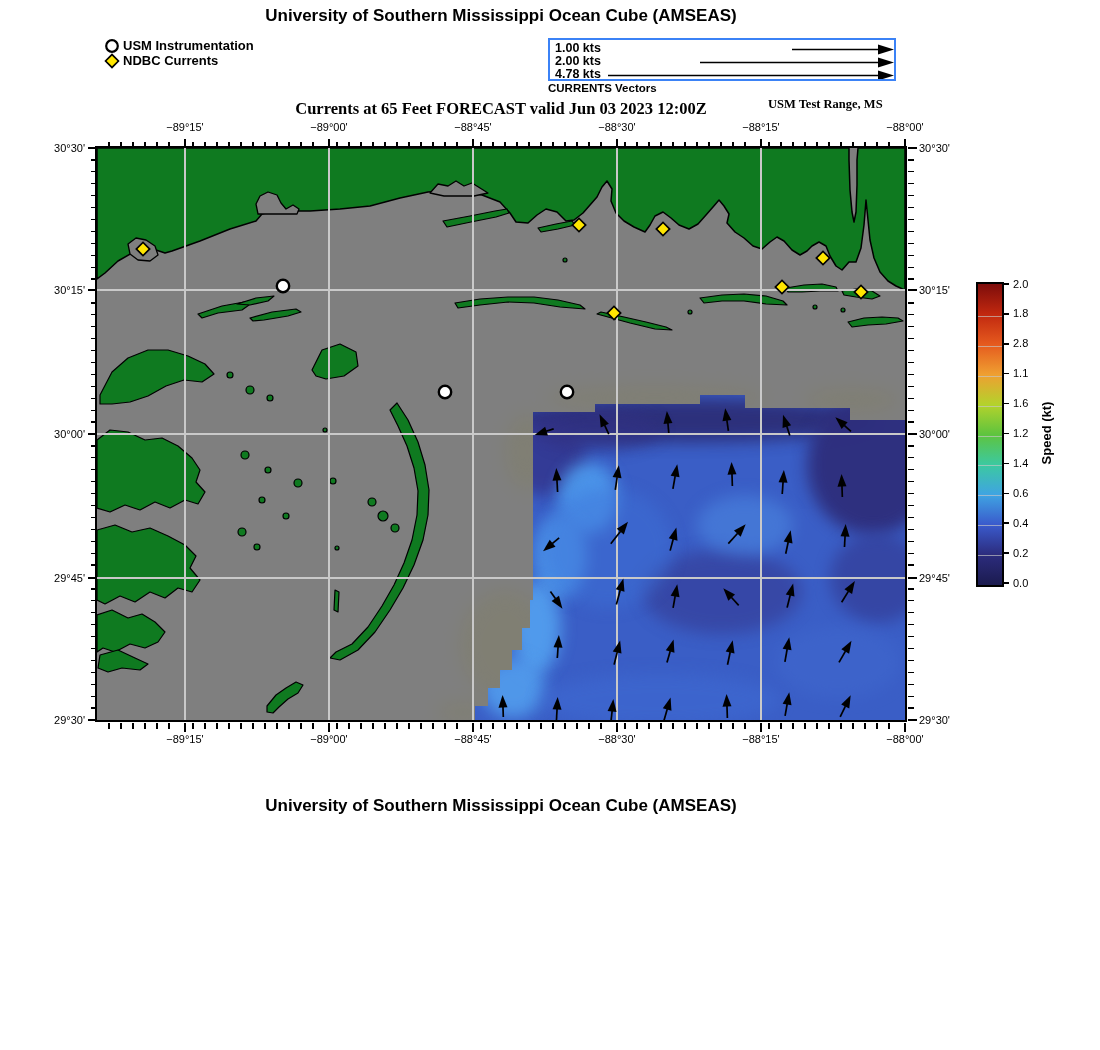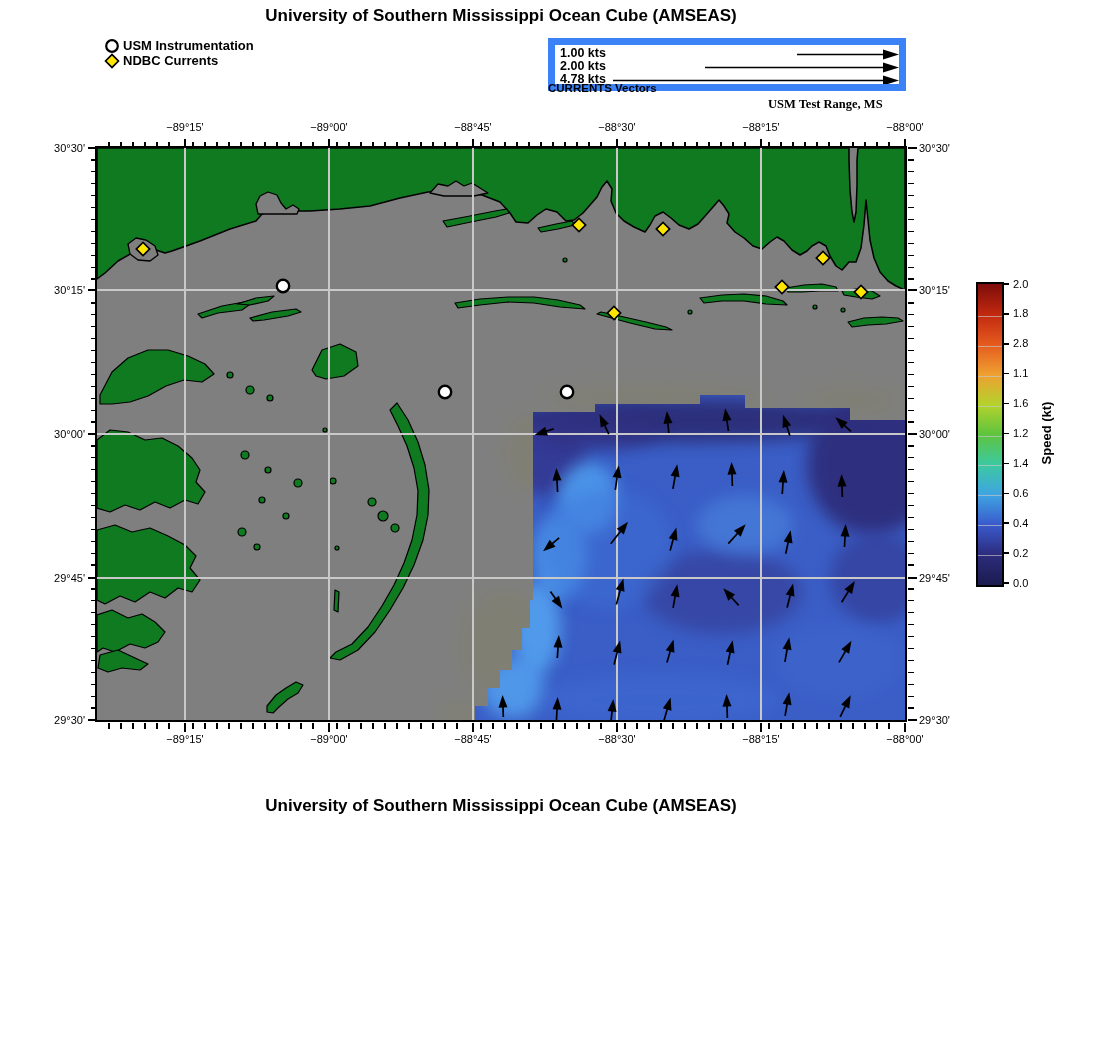--- a/index.html
+++ b/index.html
@@ -8,21 +8,21 @@
   .abs{position:absolute;}
   .title-top,.title-bottom{left:97px;width:808px;text-align:center;font-weight:bold;font-size:17px;}
   .title-top{top:6px;}
   .title-bottom{top:796px;}
   .subtitle{left:97px;width:808px;text-align:center;font-family:"Liberation Serif",serif;
             font-weight:bold;font-size:16.5px;top:99px;}
   .range-label{left:768px;top:97px;font-family:"Liberation Serif",serif;font-weight:bold;font-size:12.5px;}
   .legend{left:104px;top:38px;}
   .leg-row{display:flex;align-items:center;height:15px;font-weight:bold;font-size:13px;}
   .leg-row svg{margin-right:3px;}
-  .vlegend{left:548px;top:38px;width:344px;height:39px;border:7px solid #3b82f6;background:#fff;}
+  .vlegend{left:548px;top:38px;width:344px;height:39px;border:2px solid #3b82f6;background:#fff;}
   .vleg-label{position:absolute;left:5px;font-weight:bold;font-size:12.5px;line-height:13px;}
   .vleg-caption{left:548px;top:82px;font-weight:bold;font-size:11.5px;}
   .map-frame{left:95px;top:146px;width:808px;height:572px;border:2.5px solid #000;background:#7f7f7f;}
   .map-inner{position:absolute;left:0;top:0;width:808px;height:572px;overflow:hidden;}
   .vgrid{position:absolute;top:0;width:1.6px;height:572px;background:#c9c9c9;}
   .hgrid{position:absolute;left:0;height:1.6px;width:808px;background:#c9c9c9;}
   .tick{position:absolute;background:#000;}
   .axlab{position:absolute;font-size:11px;white-space:nowrap;}
   .speed-field{position:absolute;left:0;top:0;width:808px;height:572px;}
   .blob{position:absolute;border-radius:50%;filter:blur(8px);}
@@ -64,20 +64,21 @@
         <line x1="242" y1="9.5" x2="330" y2="9.5" stroke="#000" stroke-width="1.4"></line>
         <polygon points="344,9.5 328,4.5 328,14.5" fill="#000"></polygon>
         <line x1="150" y1="22.5" x2="330" y2="22.5" stroke="#000" stroke-width="1.4"></line>
         <polygon points="344,22.5 328,17.5 328,27.5" fill="#000"></polygon>
         <line x1="58" y1="35.5" x2="330" y2="35.5" stroke="#000" stroke-width="1.4"></line>
         <polygon points="344,35.5 328,30.5 328,40.5" fill="#000"></polygon>
       </svg>
   </div>
   <div class="abs vleg-caption" style="position: absolute;">CURRENTS Vectors</div>
 
+  <div class="abs subtitle">Currents at 65 Feet FORECAST valid Jun 03 2023 12:00Z</div>
   <div class="abs range-label">USM Test Range, MS</div>
 
   <div class="abs map-frame">
     <div class="map-inner">
       <div id="tints">
           <div class="tintblob" style="left: 363px; top: 442px; width: 90px; height: 110px; background: rgb(129, 127, 105); opacity: 0.5;"></div>
           <div class="tintblob" style="left: 408px; top: 266px; width: 44px; height: 76px; background: rgb(129, 127, 105); opacity: 0.5;"></div>
           <div class="tintblob" style="left: 448px; top: 238px; width: 220px; height: 24px; background: rgb(129, 127, 105); opacity: 0.5;"></div>
           <div class="tintblob" style="left: 707px; top: 240px; width: 96px; height: 24px; background: rgb(129, 127, 105); opacity: 0.5;"></div>
           <div class="tintblob" style="left: 340px; top: 554px; width: 52px; height: 20px; background: rgb(129, 127, 105); opacity: 0.5;"></div>

